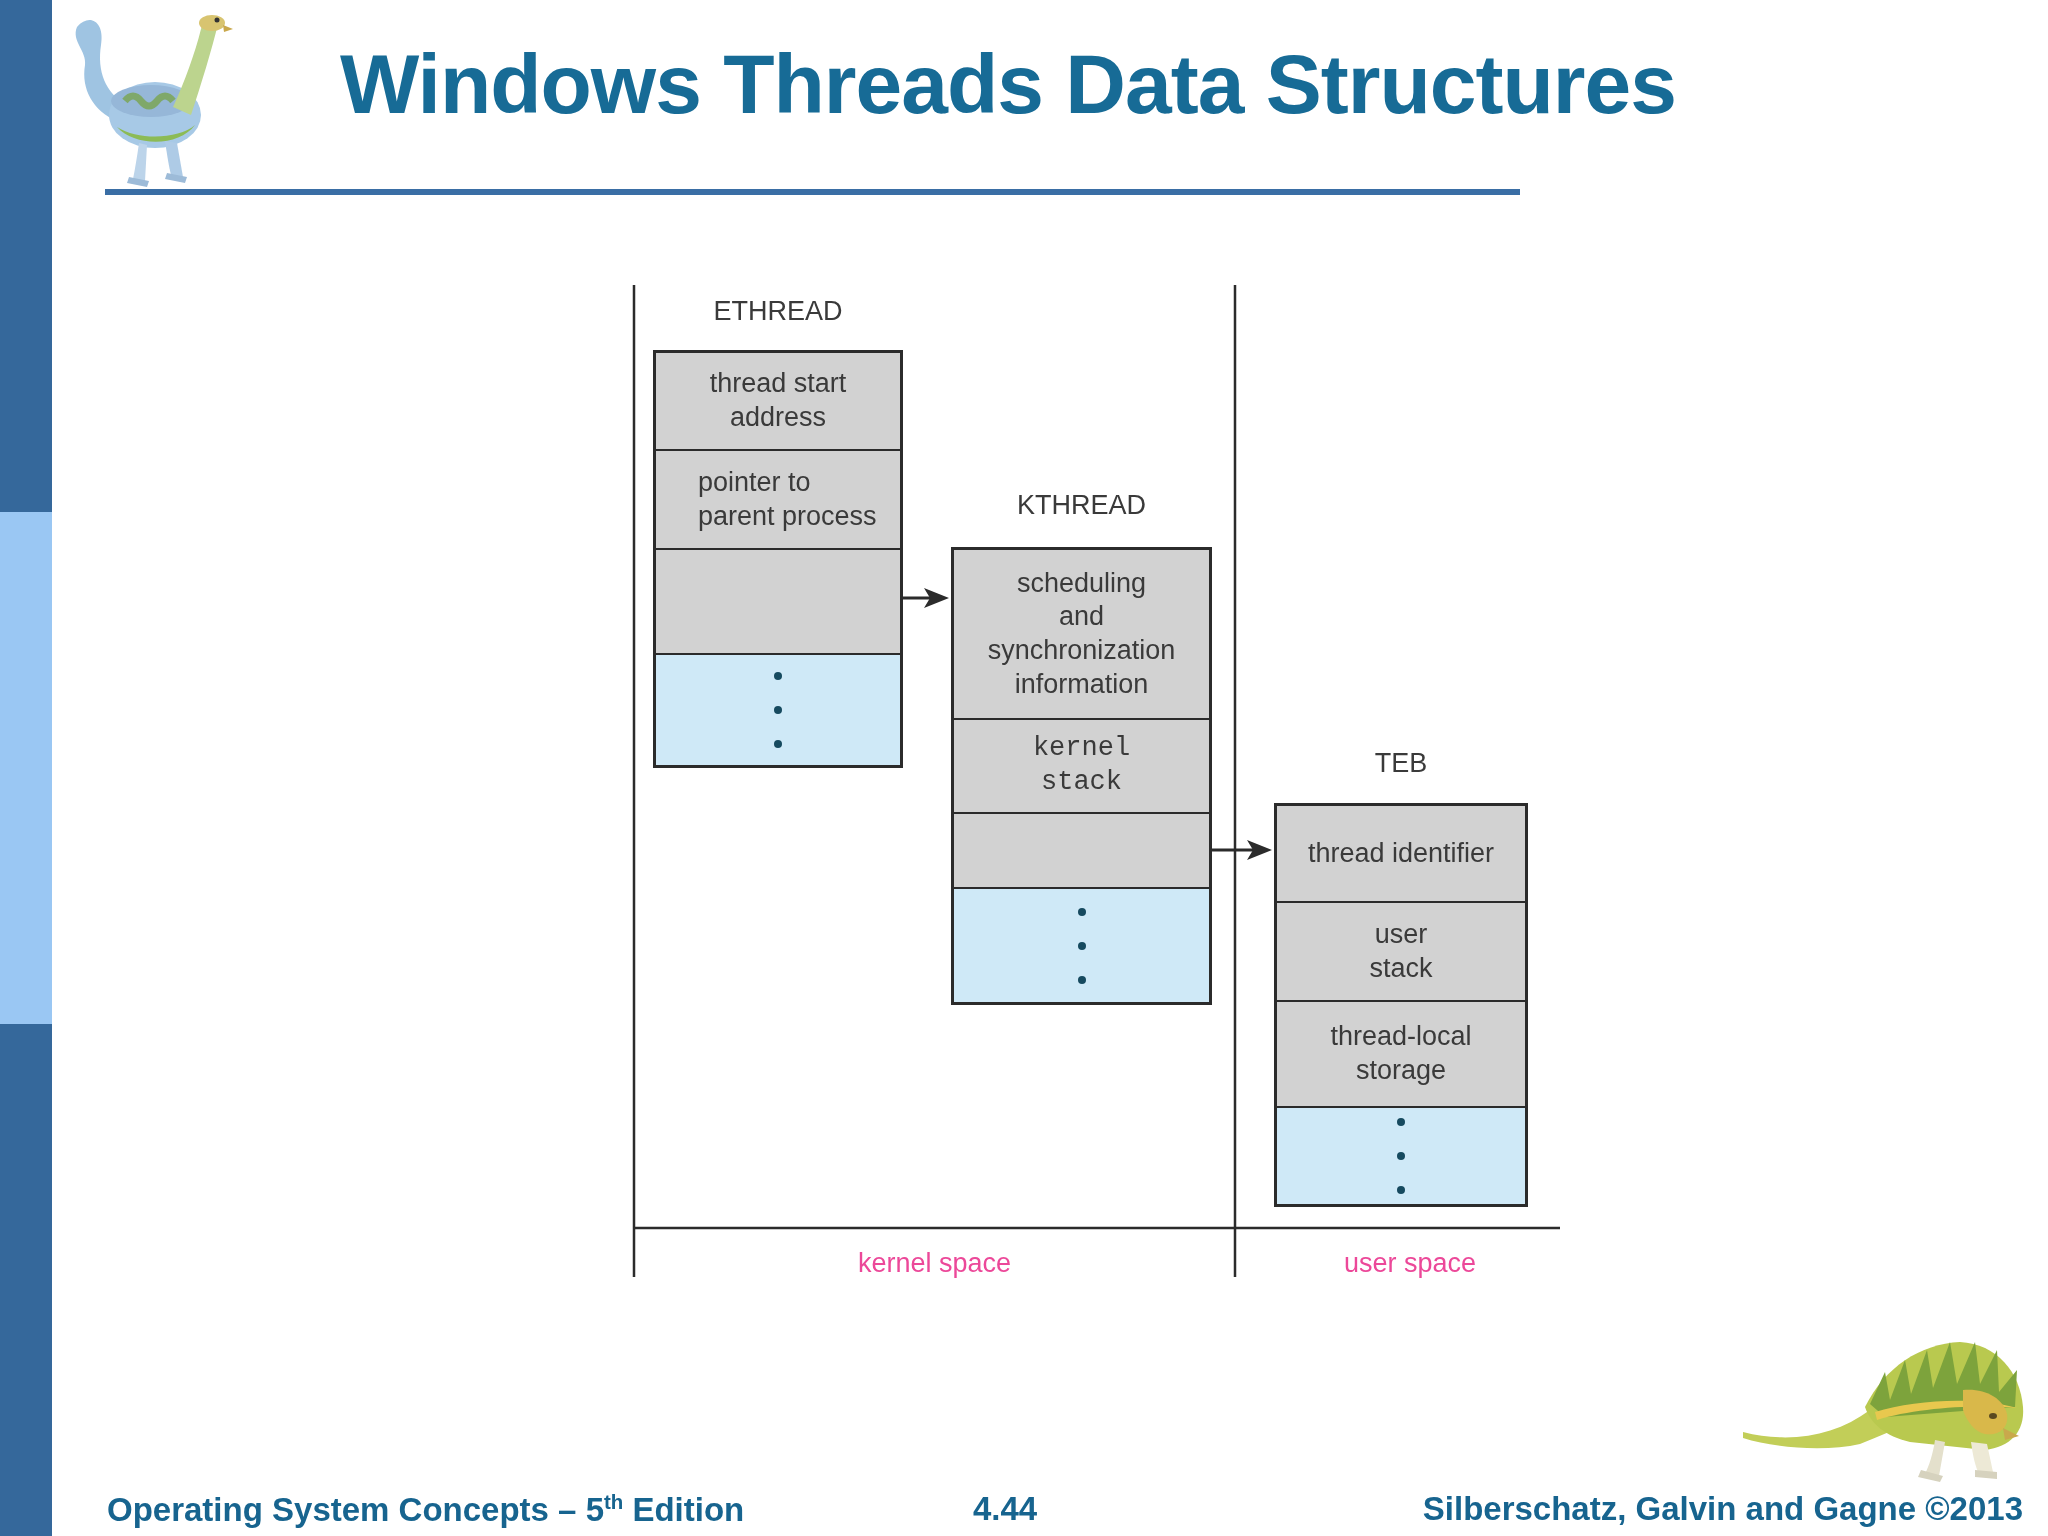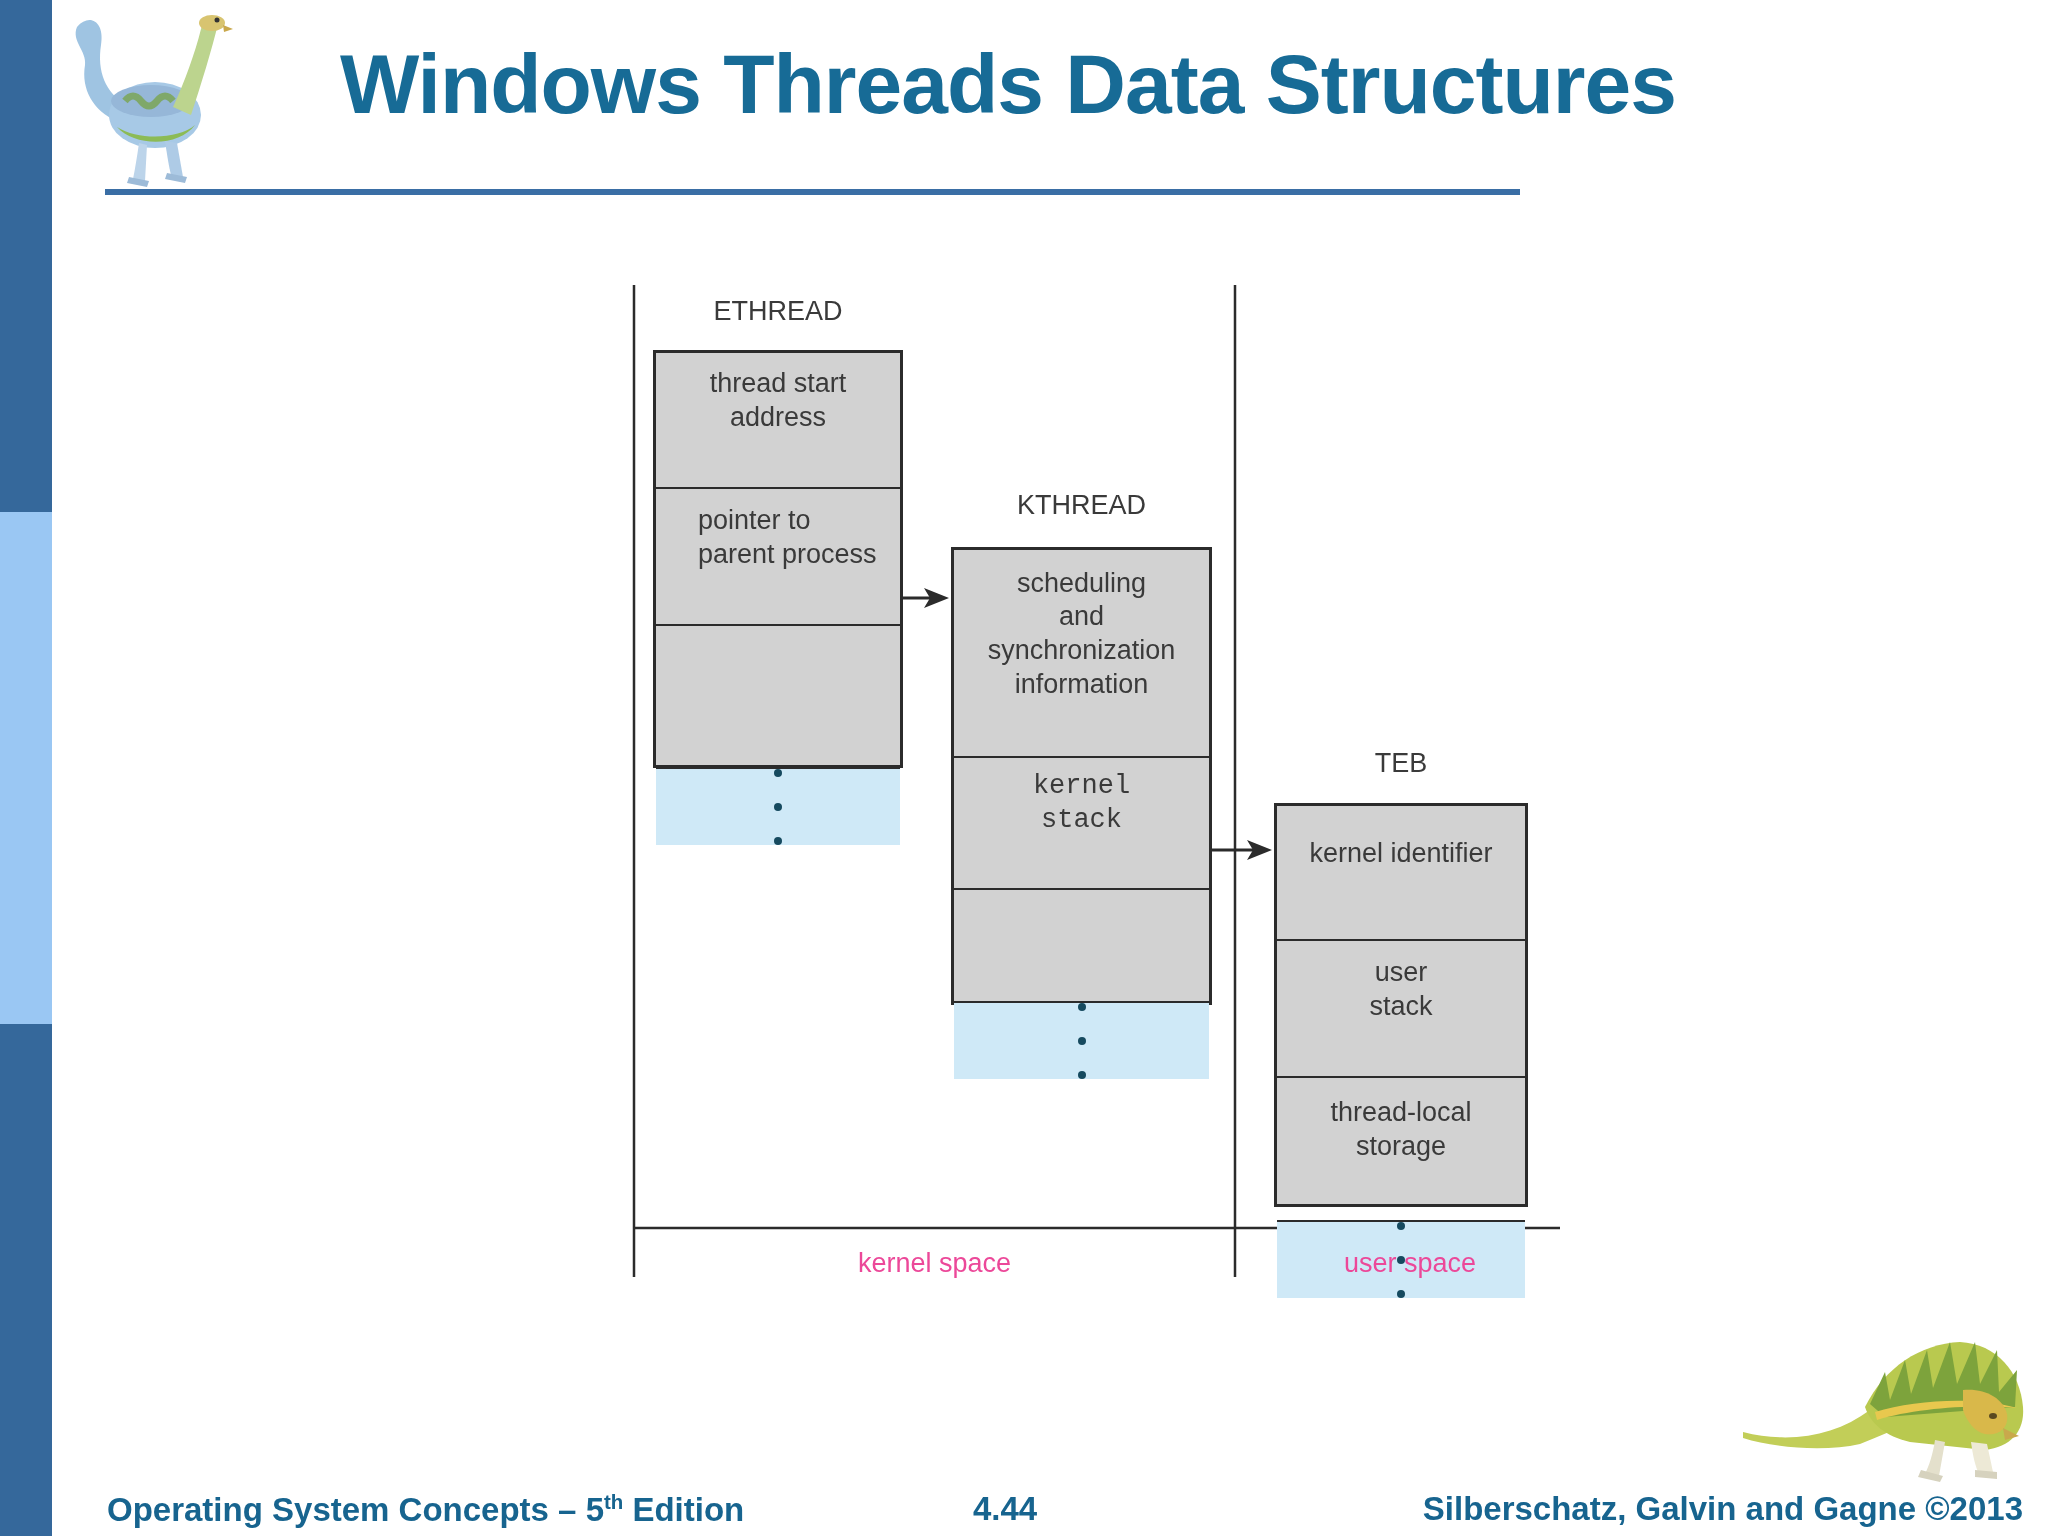--- a/index.html
+++ b/index.html
@@ -18,21 +18,21 @@
   }
   .title-rule{position:absolute;left:105px;top:189px;width:1415px;height:6px;background:#3A6EA5;}
   .dino-top{position:absolute;left:55px;top:5px;width:195px;height:188px;}
   .dino-bottom{position:absolute;left:1735px;top:1312px;width:305px;height:170px;}
   
   .struct-label{
     position:absolute;font-size:27px;color:#3a3a3a;text-align:center;white-space:nowrap;
   }
   .struct{
     position:absolute;box-sizing:border-box;border:3px solid #2b2b2b;background:#D2D2D2;
-    display:flex;flex-direction:column;gap:38px;
+    display:flex;flex-direction:column;
   }
   .cell{
     box-sizing:border-box;flex:0 0 auto;display:flex;align-items:center;justify-content:center;
     font-size:27px;line-height:1.25;color:#3a3a3a;text-align:center;white-space:pre-line;
   }
   .cell + .cell{border-top:2.5px solid #2b2b2b;}
   .cell.align-left{justify-content:flex-start;text-align:left;padding-left:42px;}
   .cell.blue{background:#CFE9F7;flex-direction:column;justify-content:center;gap:26px;flex:1 1 auto;}
   .dot{width:8px;height:8px;border-radius:50%;background:#164A5F;}
   .region-label{
@@ -112,21 +112,21 @@
     <div class="cell" style="height:75px;"></div>
     <div class="cell blue">
       <span class="dot"></span>
       <span class="dot"></span>
       <span class="dot"></span>
     </div>
   </div>
 
   <div class="struct-label" style="left:1274px;top:748px;width:254px;">TEB</div>
   <div class="struct" style="left:1274px;top:803px;width:254px;height:404px;">
-    <div class="cell" style="height:95px;">kernel identifier</div>
+    <div class="cell" style="height:95px;">thread identifier</div>
     <div class="cell" style="height:99px;">user
 stack</div>
     <div class="cell" style="height:106px;">thread-local
 storage</div>
     <div class="cell blue">
       <span class="dot"></span>
       <span class="dot"></span>
       <span class="dot"></span>
     </div>
   </div>

